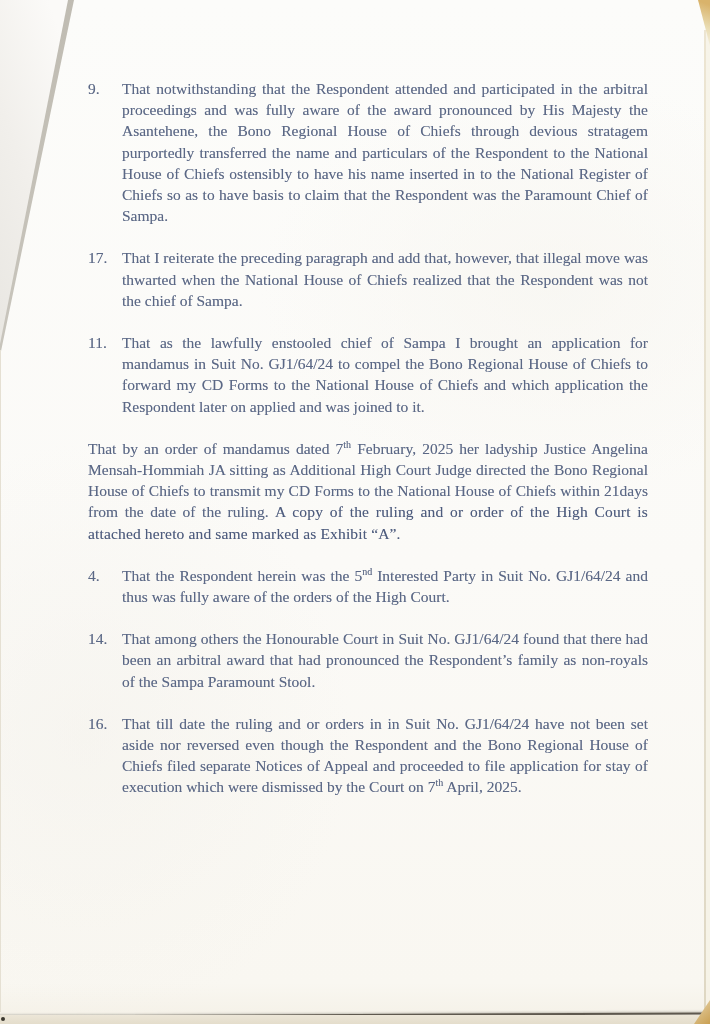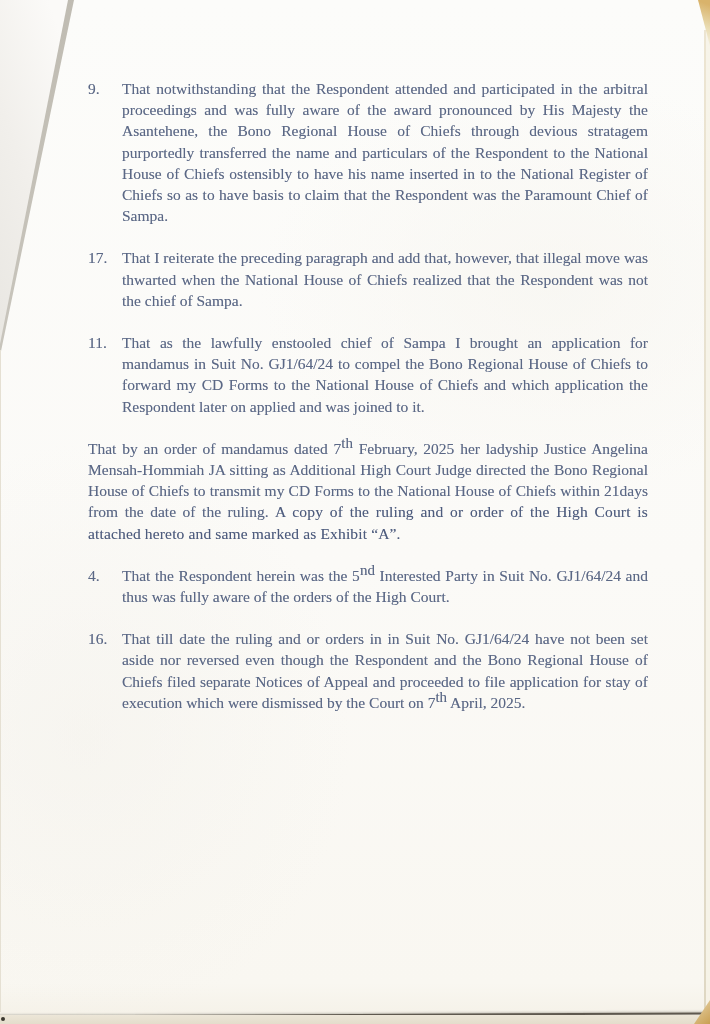--- a/index.html
+++ b/index.html
@@ -77,21 +77,21 @@
   .para {
     display:flex;
     margin-bottom:21px;
     font-size:15.5px;
     line-height:21.2px;
     text-shadow:0 0 0.6px rgba(91,104,134,0.45);
   }
   .para-num { width:34px; flex:none; }
   .para-text { flex:1; text-align:justify; }
   .para-text .bold { font-weight:normal; color:#4e5c7e; letter-spacing:0.15px; }
-  .para-text sup { font-size:15px; line-height:0; vertical-align:super;margin-top:36px; }
+  .para-text sup { font-size:10px; line-height:0; vertical-align:super;margin-top:36px; }
 </style>
 </head>
 <body>
 
 <div class="photo">
   <div class="fold-shadow"></div>
   <div class="fold-face"></div>
   <div class="edge-right-sliver"></div>
   <div class="edge-right-line"></div>
   <div class="corner-tr"></div>
@@ -111,20 +111,24 @@
         <div class="para-text"><span>That as the lawfully enstooled chief of Sampa I brought an application for mandamus in Suit No. GJ1/64/24 to compel the Bono Regional House of Chiefs to forward my CD Forms to the National House of Chiefs and which application the Respondent later on applied and was joined to it.</span></div>
       </div>
       <div class="para">
         <div class="para-text"><span>That by an order of mandamus dated 7</span><sup>th</sup><span> February, 2025 her ladyship Justice Angelina Mensah-Hommiah JA sitting as Additional High Court Judge directed the Bono Regional House of Chiefs to transmit my CD Forms to the National House of Chiefs within 21days from the date of the ruling. </span><span class="bold">A copy of the ruling and or order of the High Court is attached hereto and same marked as Exhibit “A”.</span></div>
       </div>
       <div class="para">
         <div class="para-num">4.</div>
         <div class="para-text"><span>That the Respondent herein was the 5</span><sup>nd</sup><span> Interested Party in Suit No. GJ1/64/24 and thus was fully aware of the orders of the High Court.</span></div>
       </div>
       <div class="para">
+        <div class="para-num">14.</div>
+        <div class="para-text"><span>That among others the Honourable Court in Suit No. GJ1/64/24 found that there had been an arbitral award that had pronounced the Respondent’s family as non-royals of the Sampa Paramount Stool.</span></div>
+      </div>
+      <div class="para">
         <div class="para-num">16.</div>
         <div class="para-text"><span>That till date the ruling and or orders in in Suit No. GJ1/64/24 have not been set aside nor reversed even though the Respondent and the Bono Regional House of Chiefs filed separate Notices of Appeal and proceeded to file application for stay of execution which were dismissed by the Court on 7</span><sup>th</sup><span> April, 2025.</span></div>
       </div>
     </div>
 
   <div class="bottom-line"></div>
   <div class="bottom-strip"></div>
   <div class="corner-br"></div>
   <div class="dot-bl"></div>
 </div>

